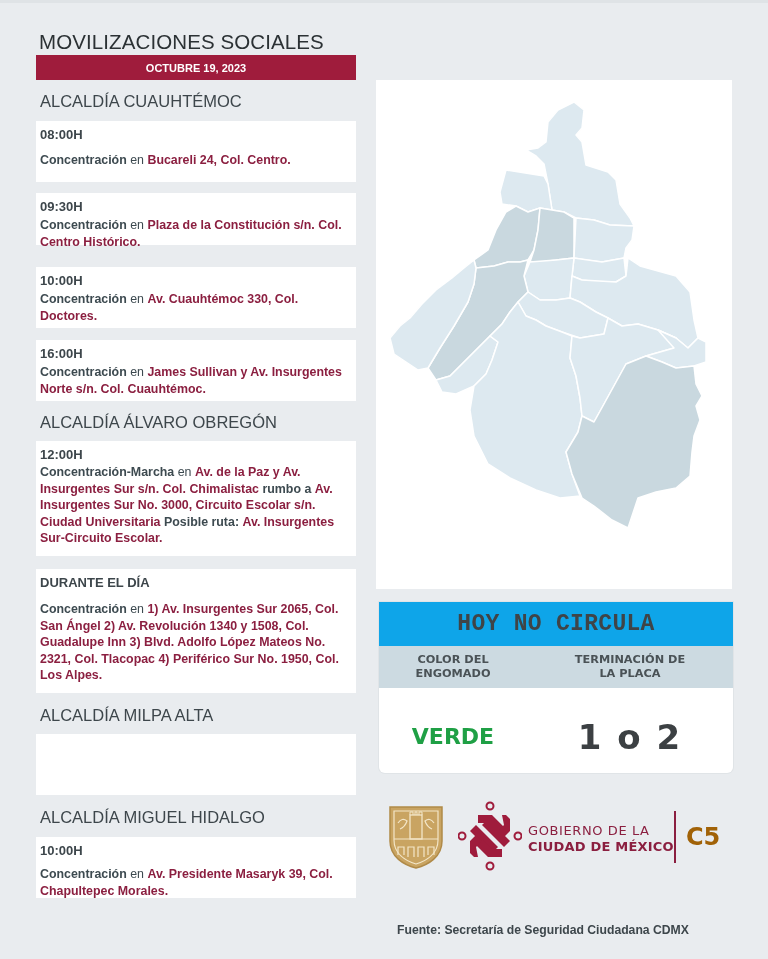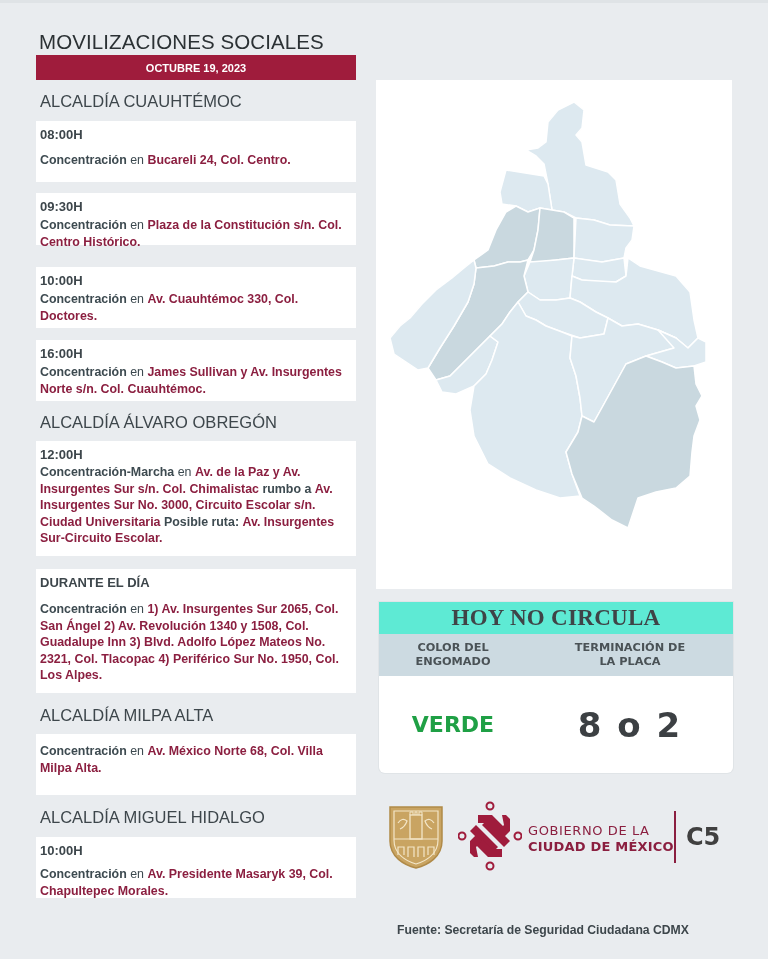--- a/index.html
+++ b/index.html
@@ -41,23 +41,23 @@
     background: #fff;
   }
   .map-card svg { position: absolute; left: 0; top: 0; }
 
   .hnc {
     position: absolute; left: 379px; top: 602px; width: 354px; height: 171px;
     background: #fff; border-radius: 0 0 6px 6px; overflow: hidden;
     box-shadow: 0 0 0 1px #e0e4e7;
   }
   .hnc-head {
-    height: 32px; background: #5eead4; color: #3f4447;
+    height: 44px; background: #0ea5e9; color: #3f4447;
     font-weight: bold; font-size: 23px; display: flex; align-items: center; justify-content: center;
-    font-family: Liberation Serif, serif; letter-spacing: 0.3px;
+    font-family: Liberation Mono, monospace; letter-spacing: 0.3px;
   }
   .hnc-sub {
     height: 42px; background: #ccdae1; display: flex;
   }
   .hnc-sub div {
     flex: 1; display: flex; align-items: center; justify-content: center; text-align: center;
     font-weight: bold; font-size: 11.3px; line-height: 14px; color: #4a5256;
     font-family: "DejaVu Sans", sans-serif;
   }
   .hnc-sub div:first-child { flex: 0 0 148px; }
@@ -68,21 +68,21 @@
   .hnc-digits { flex: 1; color: #3c4043; font-weight: bold; font-size: 34px;
     font-family: "DejaVu Sans", sans-serif; letter-spacing: 2px; }
 
   .logos { position: absolute; left: 388px; top: 803px; width: 340px; height: 70px; }
   .gov-text {
     position: absolute; left: 140px; top: 20px; font-size: 13px; line-height: 16px;
     font-family: "DejaVu Sans", sans-serif; color: #8b1f40; letter-spacing: 0.6px;
   }
   .gov-text .l2 { font-weight: bold; letter-spacing: 0.2px; }
   .vsep { position: absolute; left: 286px; top: 8px; width: 1.5px; height: 52px; background: #8b1f40; }
-  .c5 { position: absolute; left: 298px; top: 20px; font-size: 24px; font-weight: bold; color: #404040;
+  .c5 { position: absolute; left: 298px; top: 20px; font-size: 24px; font-weight: bold; color: #a16207;
     font-family: "DejaVu Sans", sans-serif; }
 
   .source {
     position: absolute; left: 397px; top: 923px; font-size: 12.2px; font-weight: bold; color: #3d464b; text-align: center;
   }
 </style>
 </head>
 <body>
 
 <div class="frame-top"></div>
@@ -148,25 +148,20 @@
   <div class="desc" style="margin-top:11px">
     <span class="b">Concentración</span>
     <span>en</span>
     <span class="loc">1) Av. Insurgentes Sur 2065, Col. San Ángel 2) Av. Revolución 1340 y 1508, Col. Guadalupe Inn 3) Blvd. Adolfo López Mateos No. 2321, Col. Tlacopac 4) Periférico Sur No. 1950, Col. Los Alpes.</span>
   </div>
 </div>
 
 <div class="section-title" style="top:706px">ALCALDÍA MILPA ALTA</div>
 
 <div class="card" style="top:734px;height:61px">
-  <div class="desc" style="margin-top:3px">
-    <span class="b">Concentración</span>
-    <span>en</span>
-    <span class="loc">Av. México Norte 68, Col. Villa Milpa Alta.</span>
-  </div>
 </div>
 
 <div class="section-title" style="top:808px">ALCALDÍA MIGUEL HIDALGO</div>
 
 <div class="card" style="top:837px;height:61px">
   <div class="time">10:00H</div>
   <div class="desc" style="margin-top:8px">
     <span class="b">Concentración</span>
     <span>en</span>
     <span class="loc">Av. Presidente Masaryk 39, Col. Chapultepec Morales.</span>
@@ -217,21 +212,21 @@
   <div class="hnc-sub">
     <div>
         <span style="display:block;max-width:90px">COLOR DEL ENGOMADO</span>
       </div>
     <div>
         <span style="display:block;max-width:130px">TERMINACIÓN DE LA PLACA</span>
       </div>
   </div>
   <div class="hnc-vals">
     <div class="hnc-color">VERDE</div>
-    <div class="hnc-digits">8 o 2</div>
+    <div class="hnc-digits">1 o 2</div>
   </div>
 </div>
 
 <div class="logos">
   <svg width="56" height="64" viewBox="0 0 56 64" style="position:absolute;left:0;top:2px">
     <path d="M2 2 H54 V36 C54 52 40 60 28 63 C16 60 2 52 2 36 Z" fill="#c9a462" stroke="#b08a48" stroke-width="1.5"></path>
     <path d="M6 6 H50 V35 C50 49 38 56 28 59 C18 56 6 49 6 35 Z" fill="none" stroke="#f3e6c8" stroke-width="1.2"></path>
     <rect x="22" y="10" width="12" height="24" fill="none" stroke="#f3e6c8" stroke-width="1.3"></rect>
     <path d="M22 10 v-3 h3 v3 M27 10 v-3 h2 v3 M31 10 v-3 h3 v3" stroke="#f3e6c8" stroke-width="1" fill="none"></path>
     <path d="M10 18 q4 -6 9 -2 q-2 6 -7 8 M46 18 q-4 -6 -9 -2 q2 6 7 8" stroke="#f3e6c8" stroke-width="1.2" fill="none"></path>

